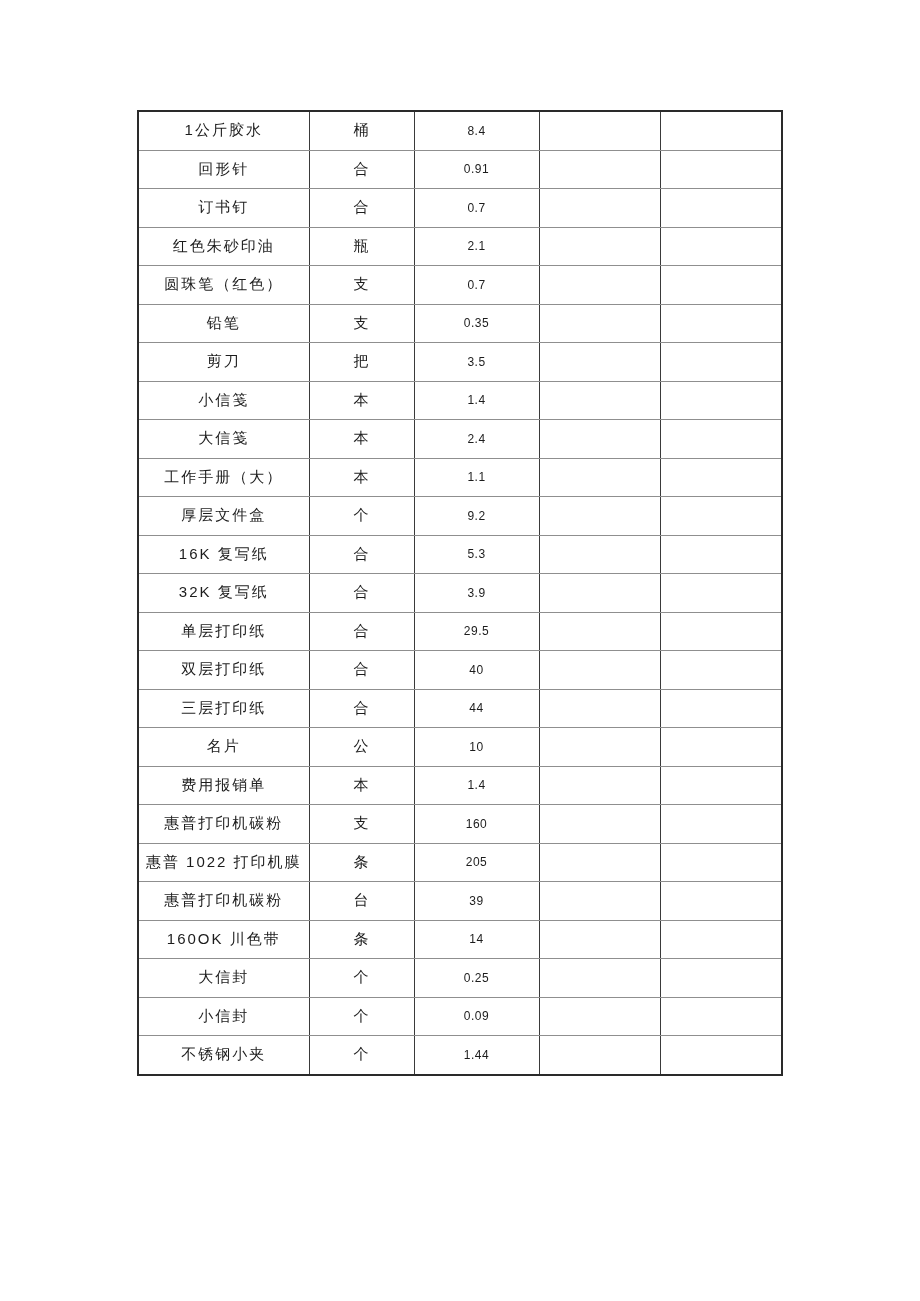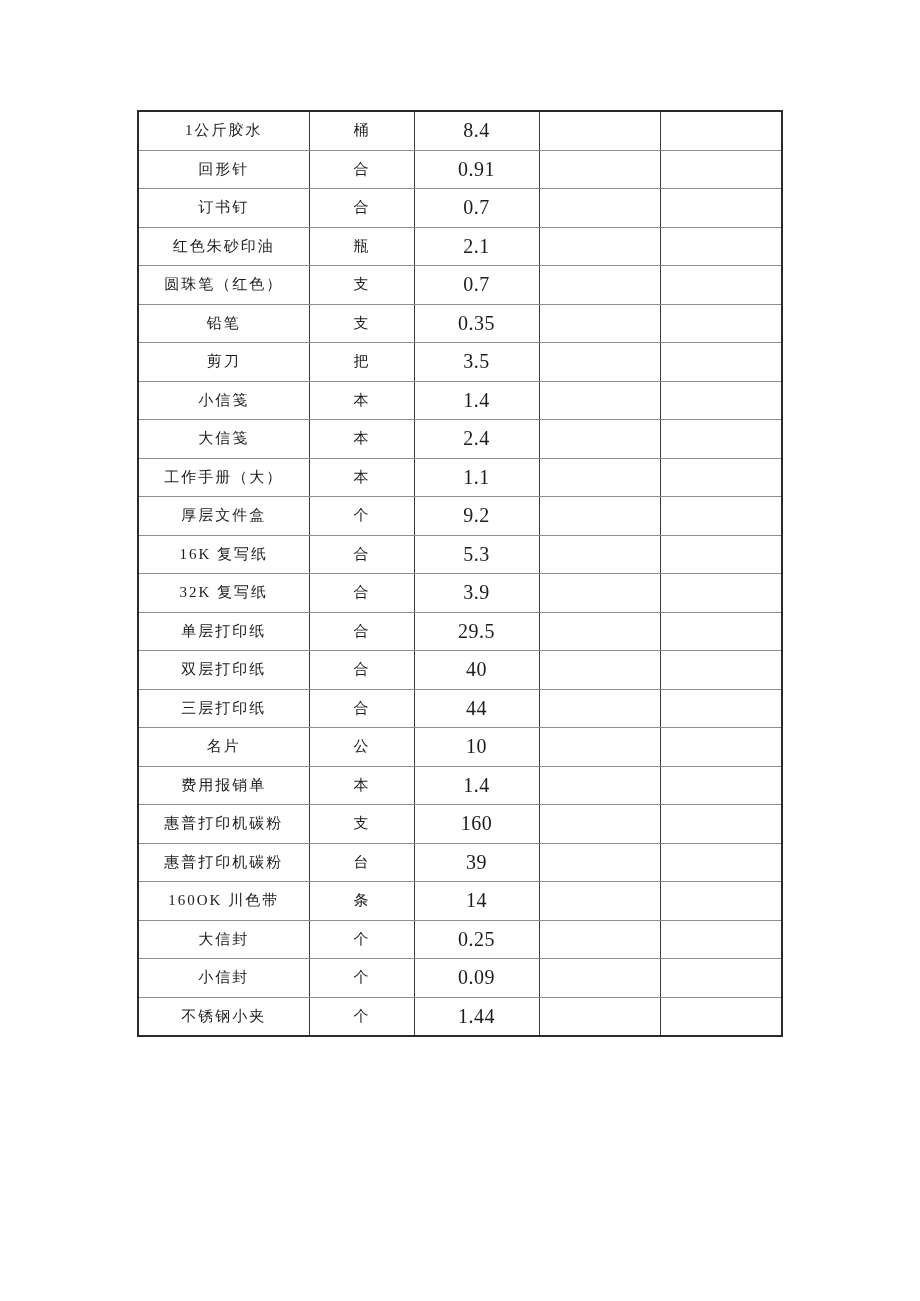--- a/index.html
+++ b/index.html
@@ -11,21 +11,21 @@
   }
   html,body{margin:0;padding:0;}
   body{background:#e8e8e8;}
   .page{
     position:relative;
     width:920px;
     height:1301px;
     background:var(--bg);
     overflow:hidden;
     margin:0 auto;
-    font-family:Liberation Serif, serif;
+    font-family:Liberation Sans, sans-serif;
   }
   table.doc-table{
     position:absolute;
     left:137px;
     top:110px;
     border-collapse:collapse;
     table-layout:fixed;
     border:2px solid var(--border-outer);
   }
   col.c-item{width:171px;}
@@ -48,21 +48,21 @@
   }
   td.item{
     font-size:15px;
     letter-spacing:2px;
   }
   td.unit{
     font-size:15px;
     letter-spacing:1px;
   }
   td.price{
-    font-size:20px;
+    font-size:12px;
     letter-spacing:0.5px;
     margin-top:36px;
   }
 </style>
 </head>
 <body>
 
 <div class="page" style="background: rgb(255, 255, 255);">
   <table class="doc-table">
     <colgroup>
@@ -201,20 +201,27 @@
           <td class="blank"></td>
         </tr>
         <tr>
           <td class="item">惠普打印机碳粉</td>
           <td class="unit">支</td>
           <td class="price">160</td>
           <td class="blank"></td>
           <td class="blank"></td>
         </tr>
         <tr>
+          <td class="item">惠普 1022 打印机膜</td>
+          <td class="unit">条</td>
+          <td class="price">205</td>
+          <td class="blank"></td>
+          <td class="blank"></td>
+        </tr>
+        <tr>
           <td class="item">惠普打印机碳粉</td>
           <td class="unit">台</td>
           <td class="price">39</td>
           <td class="blank"></td>
           <td class="blank"></td>
         </tr>
         <tr>
           <td class="item">160OK 川色带</td>
           <td class="unit">条</td>
           <td class="price">14</td>

